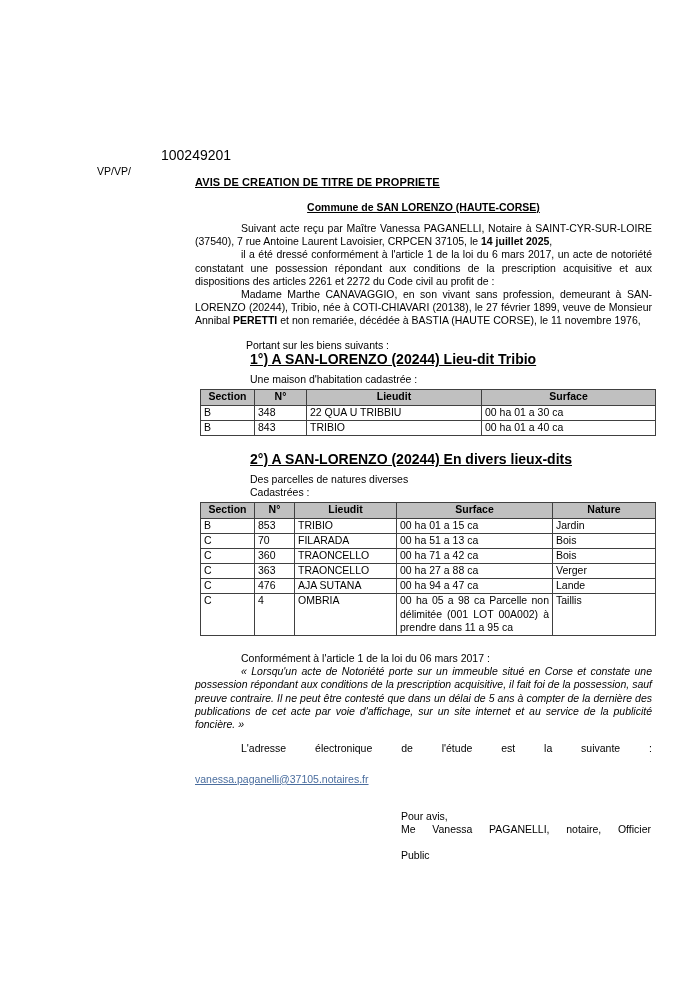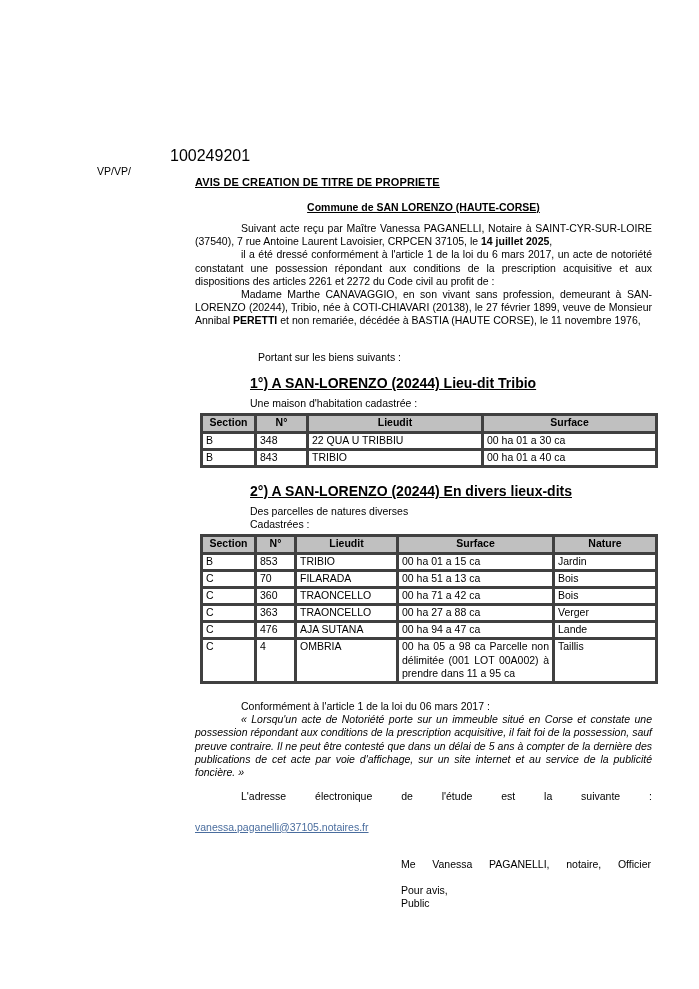--- a/index.html
+++ b/index.html
@@ -13,23 +13,23 @@
   }
   .page {
     position: relative;
     width: 699px;
     height: 989px;
     background: #ffffff;
     overflow: hidden;
   }
   .ref-number {
     position: absolute;
-    left: 170px;
+    left: 161px;
     top: 149px;
-    font-size: 16px;
+    font-size: 14px;
     line-height: 13px;
   }
   .initials {
     position: absolute;
     left: 97px;
     top: 165px;
     font-size: 10.5px;
     line-height: 13px;
   }
   .body-area {
@@ -78,31 +78,31 @@
   }
   .lead-line {
     font-size: 10.5px;
     line-height: 13.2px;
     margin: 0;
     padding-left: 55px;
   }
   .portant {
     font-size: 10.5px;
     line-height: 13.2px;
-    margin: 12px;
+    margin: 0;
     padding-left: 51px;
   }
   table.cad {
     border-collapse: collapse;
     width: 455px;
     margin: 3px 0 0 5px;
     table-layout: fixed;
   }
   table.cad th, table.cad td {
-    border: 3px solid #404040;
+    border: 1px solid #404040;
     font-size: 10.5px;
     line-height: 13px;
     padding: 0px 3px;
     vertical-align: top;
   }
   table.cad th {
     background: #c0c0c0;
     text-align: center;
     font-weight: bold;
     height: 15px;
@@ -300,19 +300,19 @@
 
     <div class="spacer-m"></div>
 
     <p class="email-line justify-spread">L'adresse électronique de l'étude est la suivante :</p>
     <a class="email-link" href="#">vanessa.paganelli@37105.notaires.fr</a>
 
     <div class="spacer-l"></div>
     <div class="spacer-s"></div>
 
     <div class="signature">
+      <p class="tight">Pour avis,</p>
       <p class="tight justify-spread">Me Vanessa PAGANELLI, notaire, Officier</p>
-      <p class="tight">Pour avis,</p>
       <p class="tight sig-line-last">Public</p>
     </div>
 
   </div>
 </div>
 
 </body></html>

